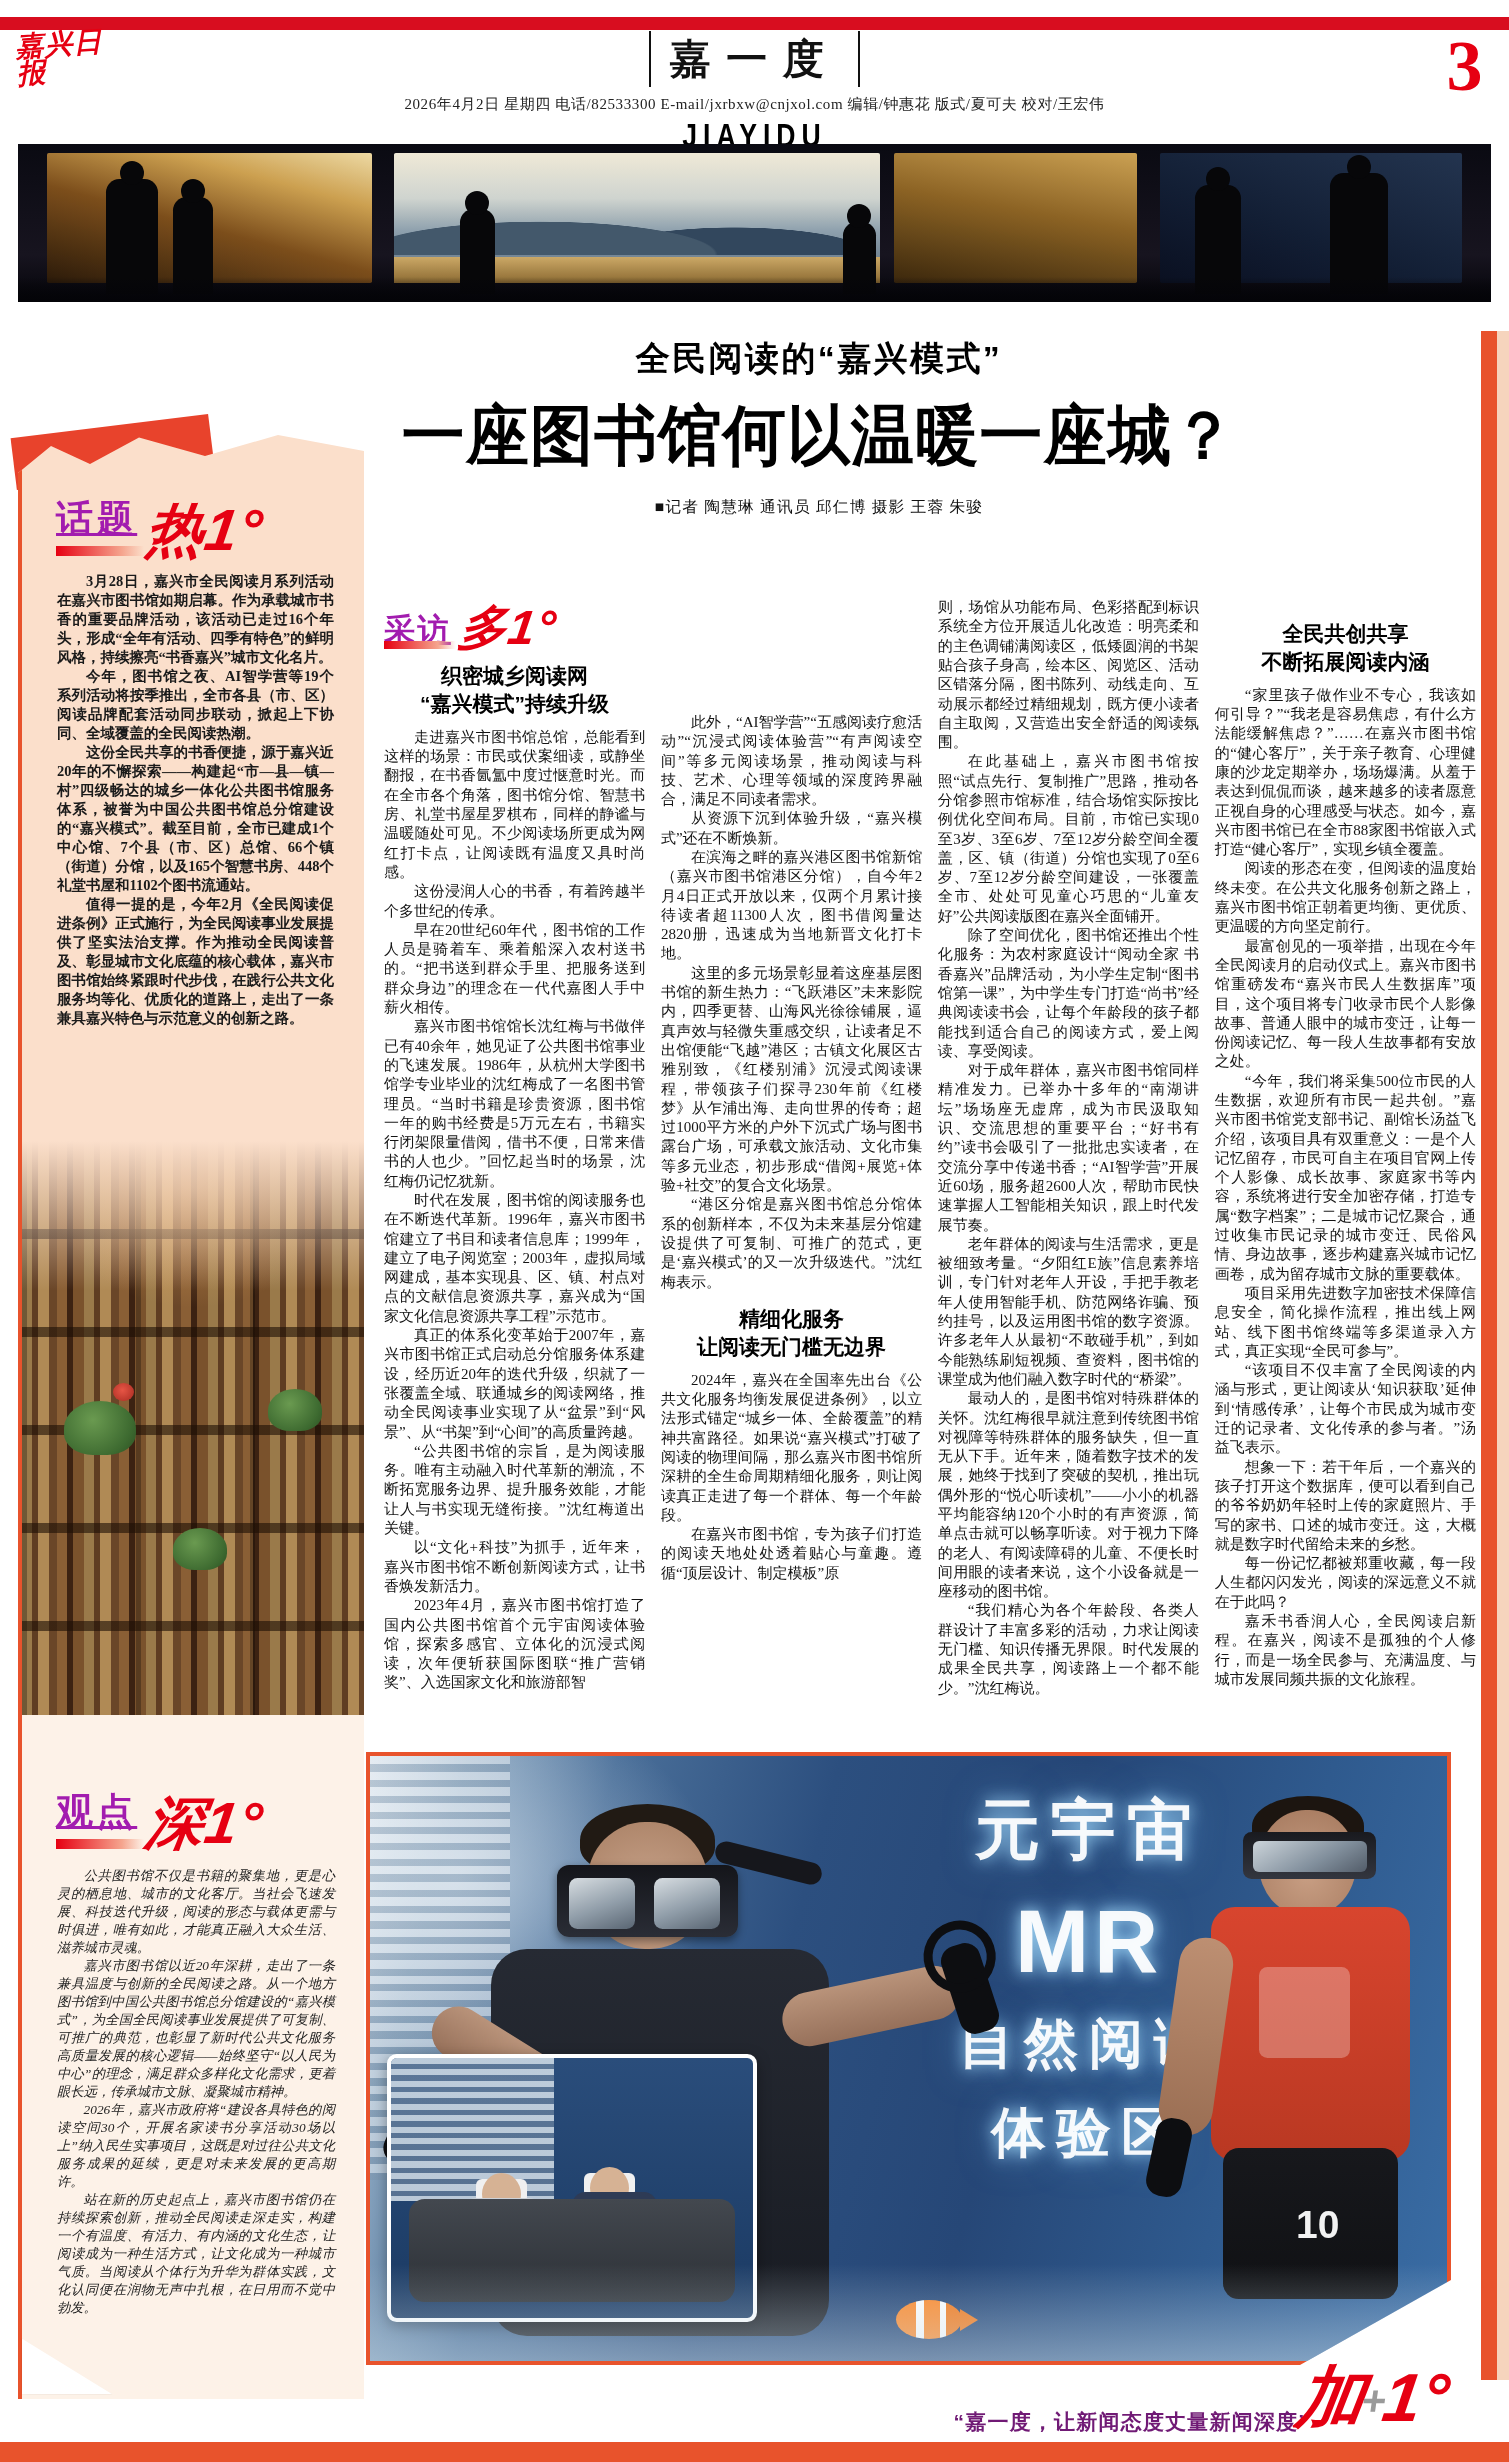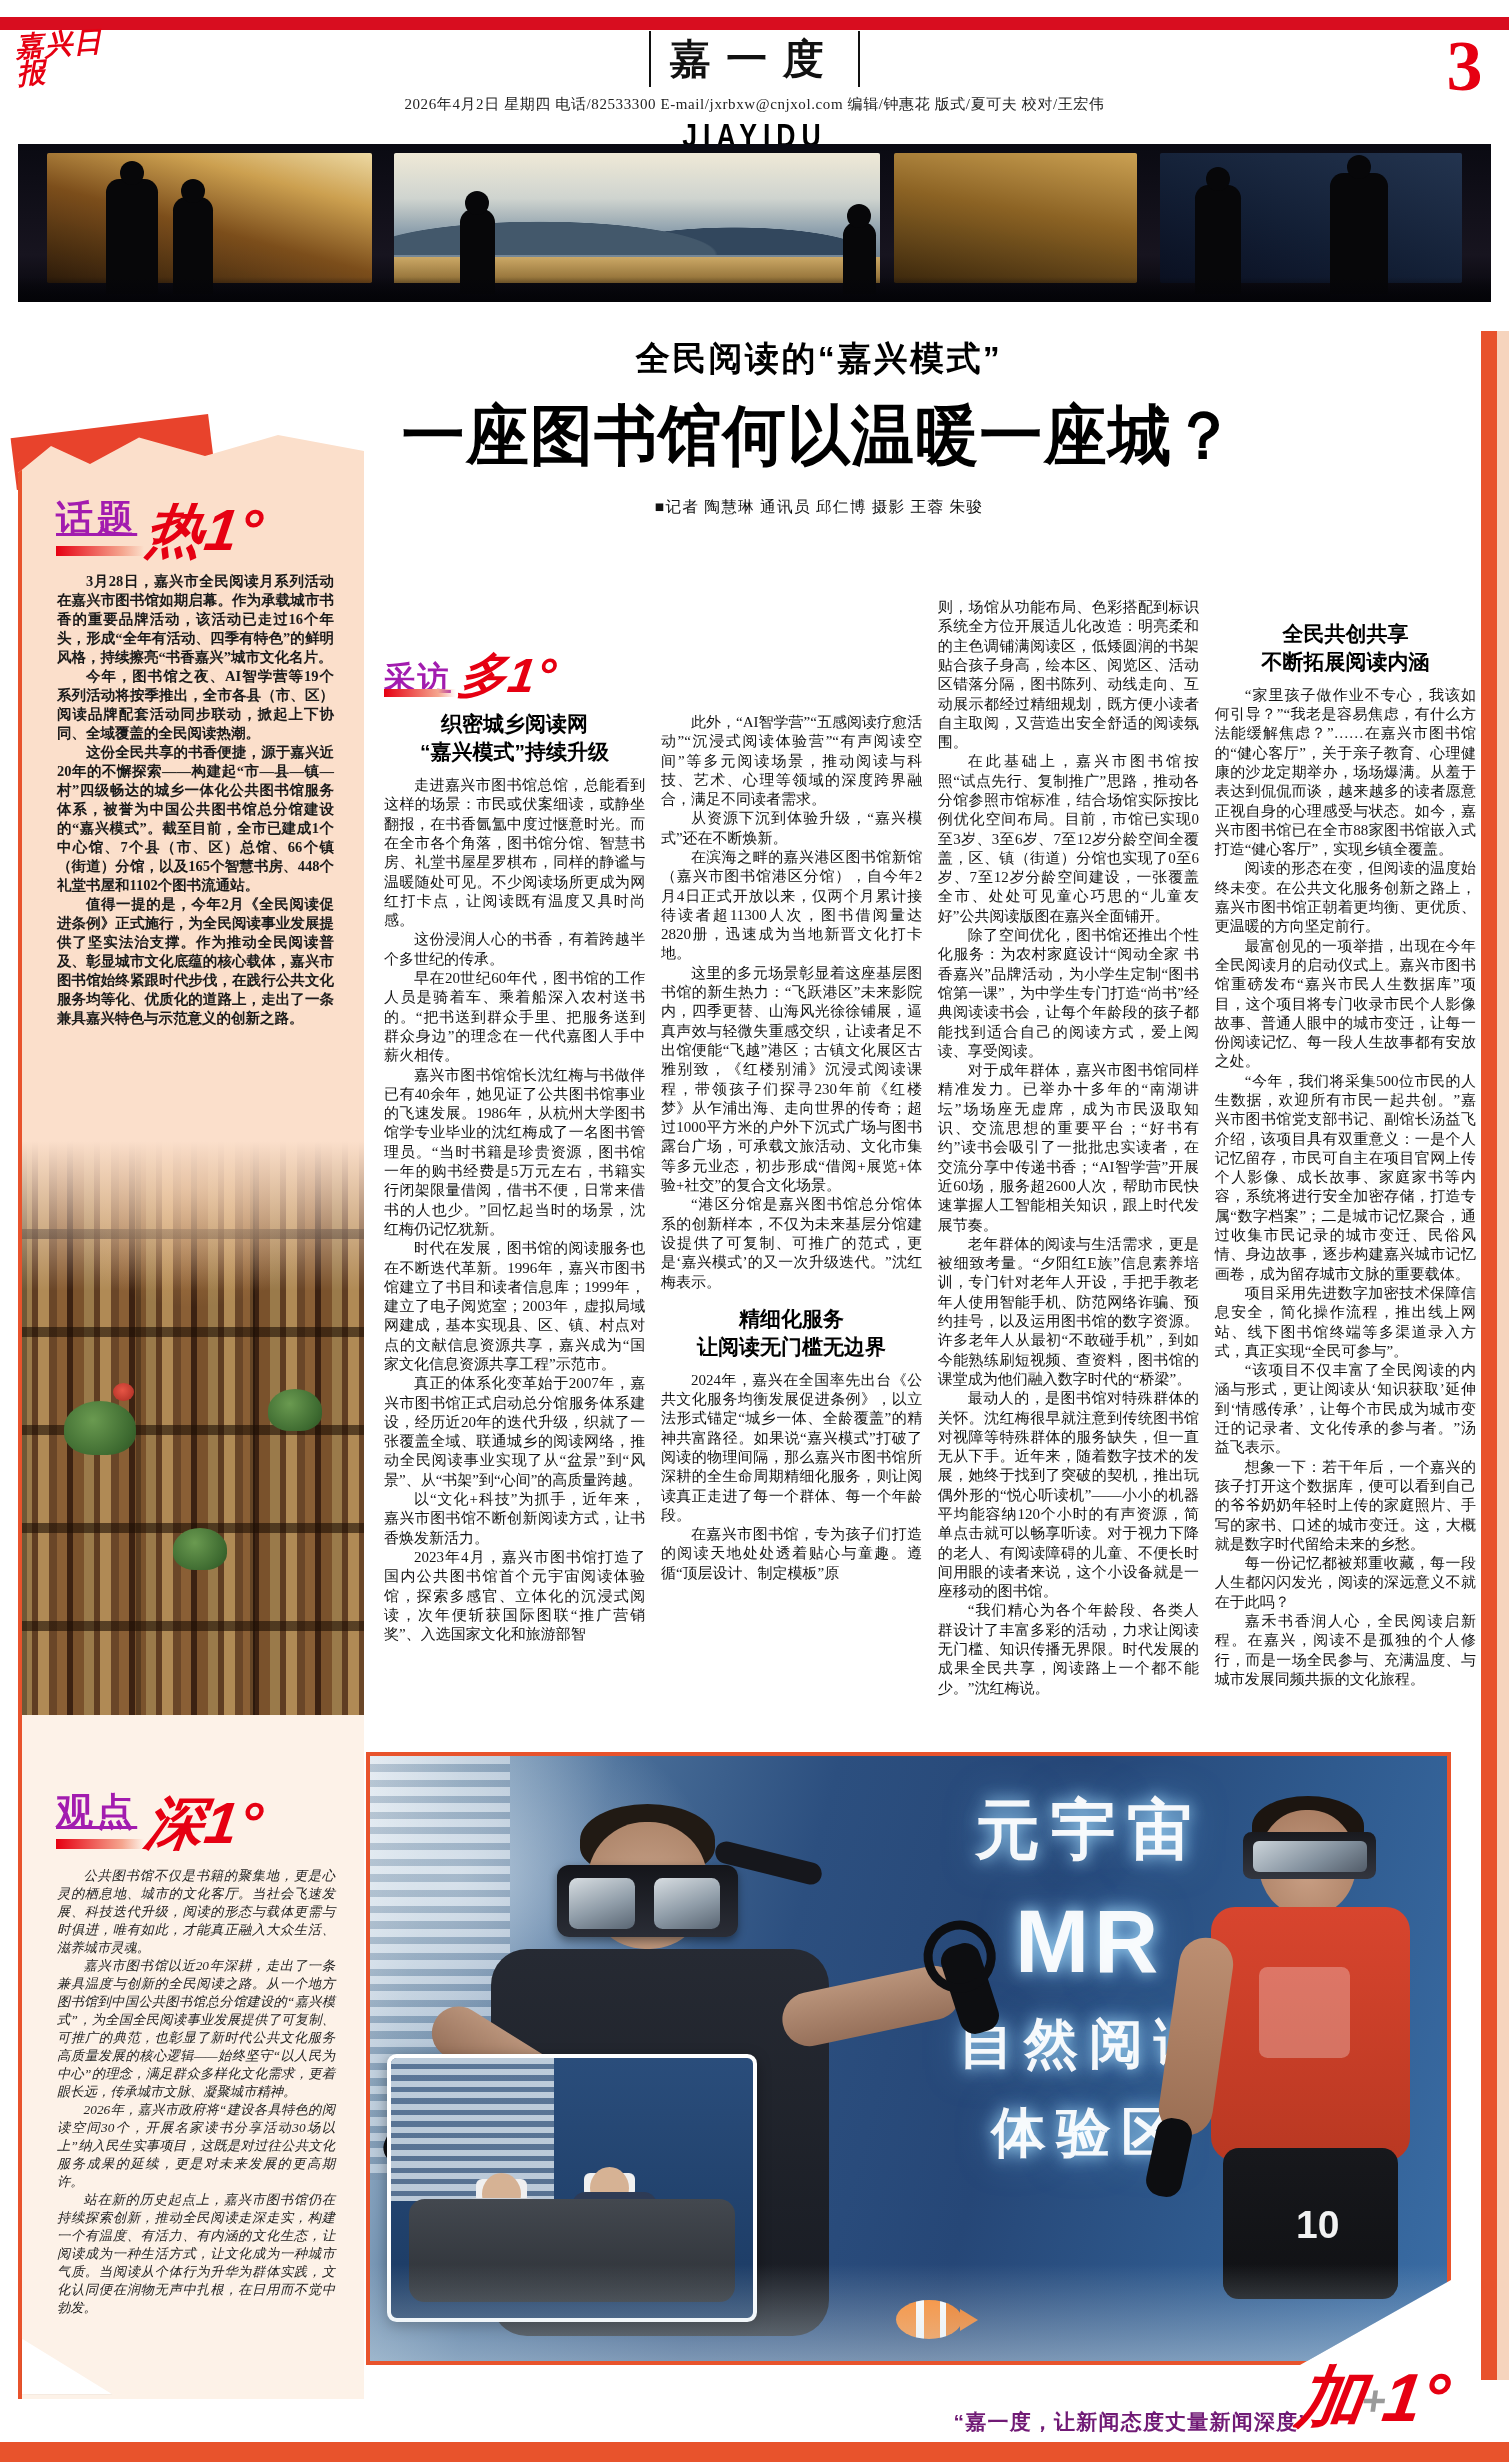--- a/index.html
+++ b/index.html
@@ -282,20 +282,21 @@
             <span class="plabel-black"><span>采访</span><span class="plabel-bar"></span></span>
             <span class="plabel-red">多1°</span>
           </div>
           <h3 class="sub">织密城乡阅读网<br>“嘉兴模式”持续升级</h3>
           <p>走进嘉兴市图书馆总馆，总能看到这样的场景：市民或伏案细读，或静坐翻报，在书香氤氲中度过惬意时光。而在全市各个角落，图书馆分馆、智慧书房、礼堂书屋星罗棋布，同样的静谧与温暖随处可见。不少阅读场所更成为网红打卡点，让阅读既有温度又具时尚感。</p>
           <p>这份浸润人心的书香，有着跨越半个多世纪的传承。</p>
           <p>早在20世纪60年代，图书馆的工作人员是骑着车、乘着船深入农村送书的。“把书送到群众手里、把服务送到群众身边”的理念在一代代嘉图人手中薪火相传。</p>
           <p>嘉兴市图书馆馆长沈红梅与书做伴已有40余年，她见证了公共图书馆事业的飞速发展。1986年，从杭州大学图书馆学专业毕业的沈红梅成了一名图书管理员。“当时书籍是珍贵资源，图书馆一年的购书经费是5万元左右，书籍实行闭架限量借阅，借书不便，日常来借书的人也少。”回忆起当时的场景，沈红梅仍记忆犹新。</p>
           <p>时代在发展，图书馆的阅读服务也在不断迭代革新。1996年，嘉兴市图书馆建立了书目和读者信息库；1999年，建立了电子阅览室；2003年，虚拟局域网建成，基本实现县、区、镇、村点对点的文献信息资源共享，嘉兴成为“国家文化信息资源共享工程”示范市。</p>
           <p>真正的体系化变革始于2007年，嘉兴市图书馆正式启动总分馆服务体系建设，经历近20年的迭代升级，织就了一张覆盖全域、联通城乡的阅读网络，推动全民阅读事业实现了从“盆景”到“风景”、从“书架”到“心间”的高质量跨越。</p>
+          <p>“公共图书馆的宗旨，是为阅读服务。唯有主动融入时代革新的潮流，不断拓宽服务边界、提升服务效能，才能让人与书实现无缝衔接。”沈红梅道出关键。</p>
           <p>以“文化+科技”为抓手，近年来，嘉兴市图书馆不断创新阅读方式，让书香焕发新活力。</p>
           <p>2023年4月，嘉兴市图书馆打造了国内公共图书馆首个元宇宙阅读体验馆，探索多感官、立体化的沉浸式阅读，次年便斩获国际图联“推广营销奖”、入选国家文化和旅游部智</p>
         </div>
       <div class="col">
           <p>此外，“AI智学营”“五感阅读疗愈活动”“沉浸式阅读体验营”“有声阅读空间”等多元阅读场景，推动阅读与科技、艺术、心理等领域的深度跨界融合，满足不同读者需求。</p>
           <p>从资源下沉到体验升级，“嘉兴模式”还在不断焕新。</p>
           <p>在滨海之畔的嘉兴港区图书馆新馆（嘉兴市图书馆港区分馆），自今年2月4日正式开放以来，仅两个月累计接待读者超11300人次，图书借阅量达2820册，迅速成为当地新晋文化打卡地。</p>
           <p>这里的多元场景彰显着这座基层图书馆的新生热力：“飞跃港区”未来影院内，四季更替、山海风光徐徐铺展，逼真声效与轻微失重感交织，让读者足不出馆便能“飞越”港区；古镇文化展区古雅别致，《红楼别浦》沉浸式阅读课程，带领孩子们探寻230年前《红楼梦》从乍浦出海、走向世界的传奇；超过1000平方米的户外下沉式广场与图书露台广场，可承载文旅活动、文化市集等多元业态，初步形成“借阅+展览+体验+社交”的复合文化场景。</p>
           <p>“港区分馆是嘉兴图书馆总分馆体系的创新样本，不仅为未来基层分馆建设提供了可复制、可推广的范式，更是‘嘉兴模式’的又一次升级迭代。”沈红梅表示。</p>
           <h3 class="sub">精细化服务<br>让阅读无门槛无边界</h3>

